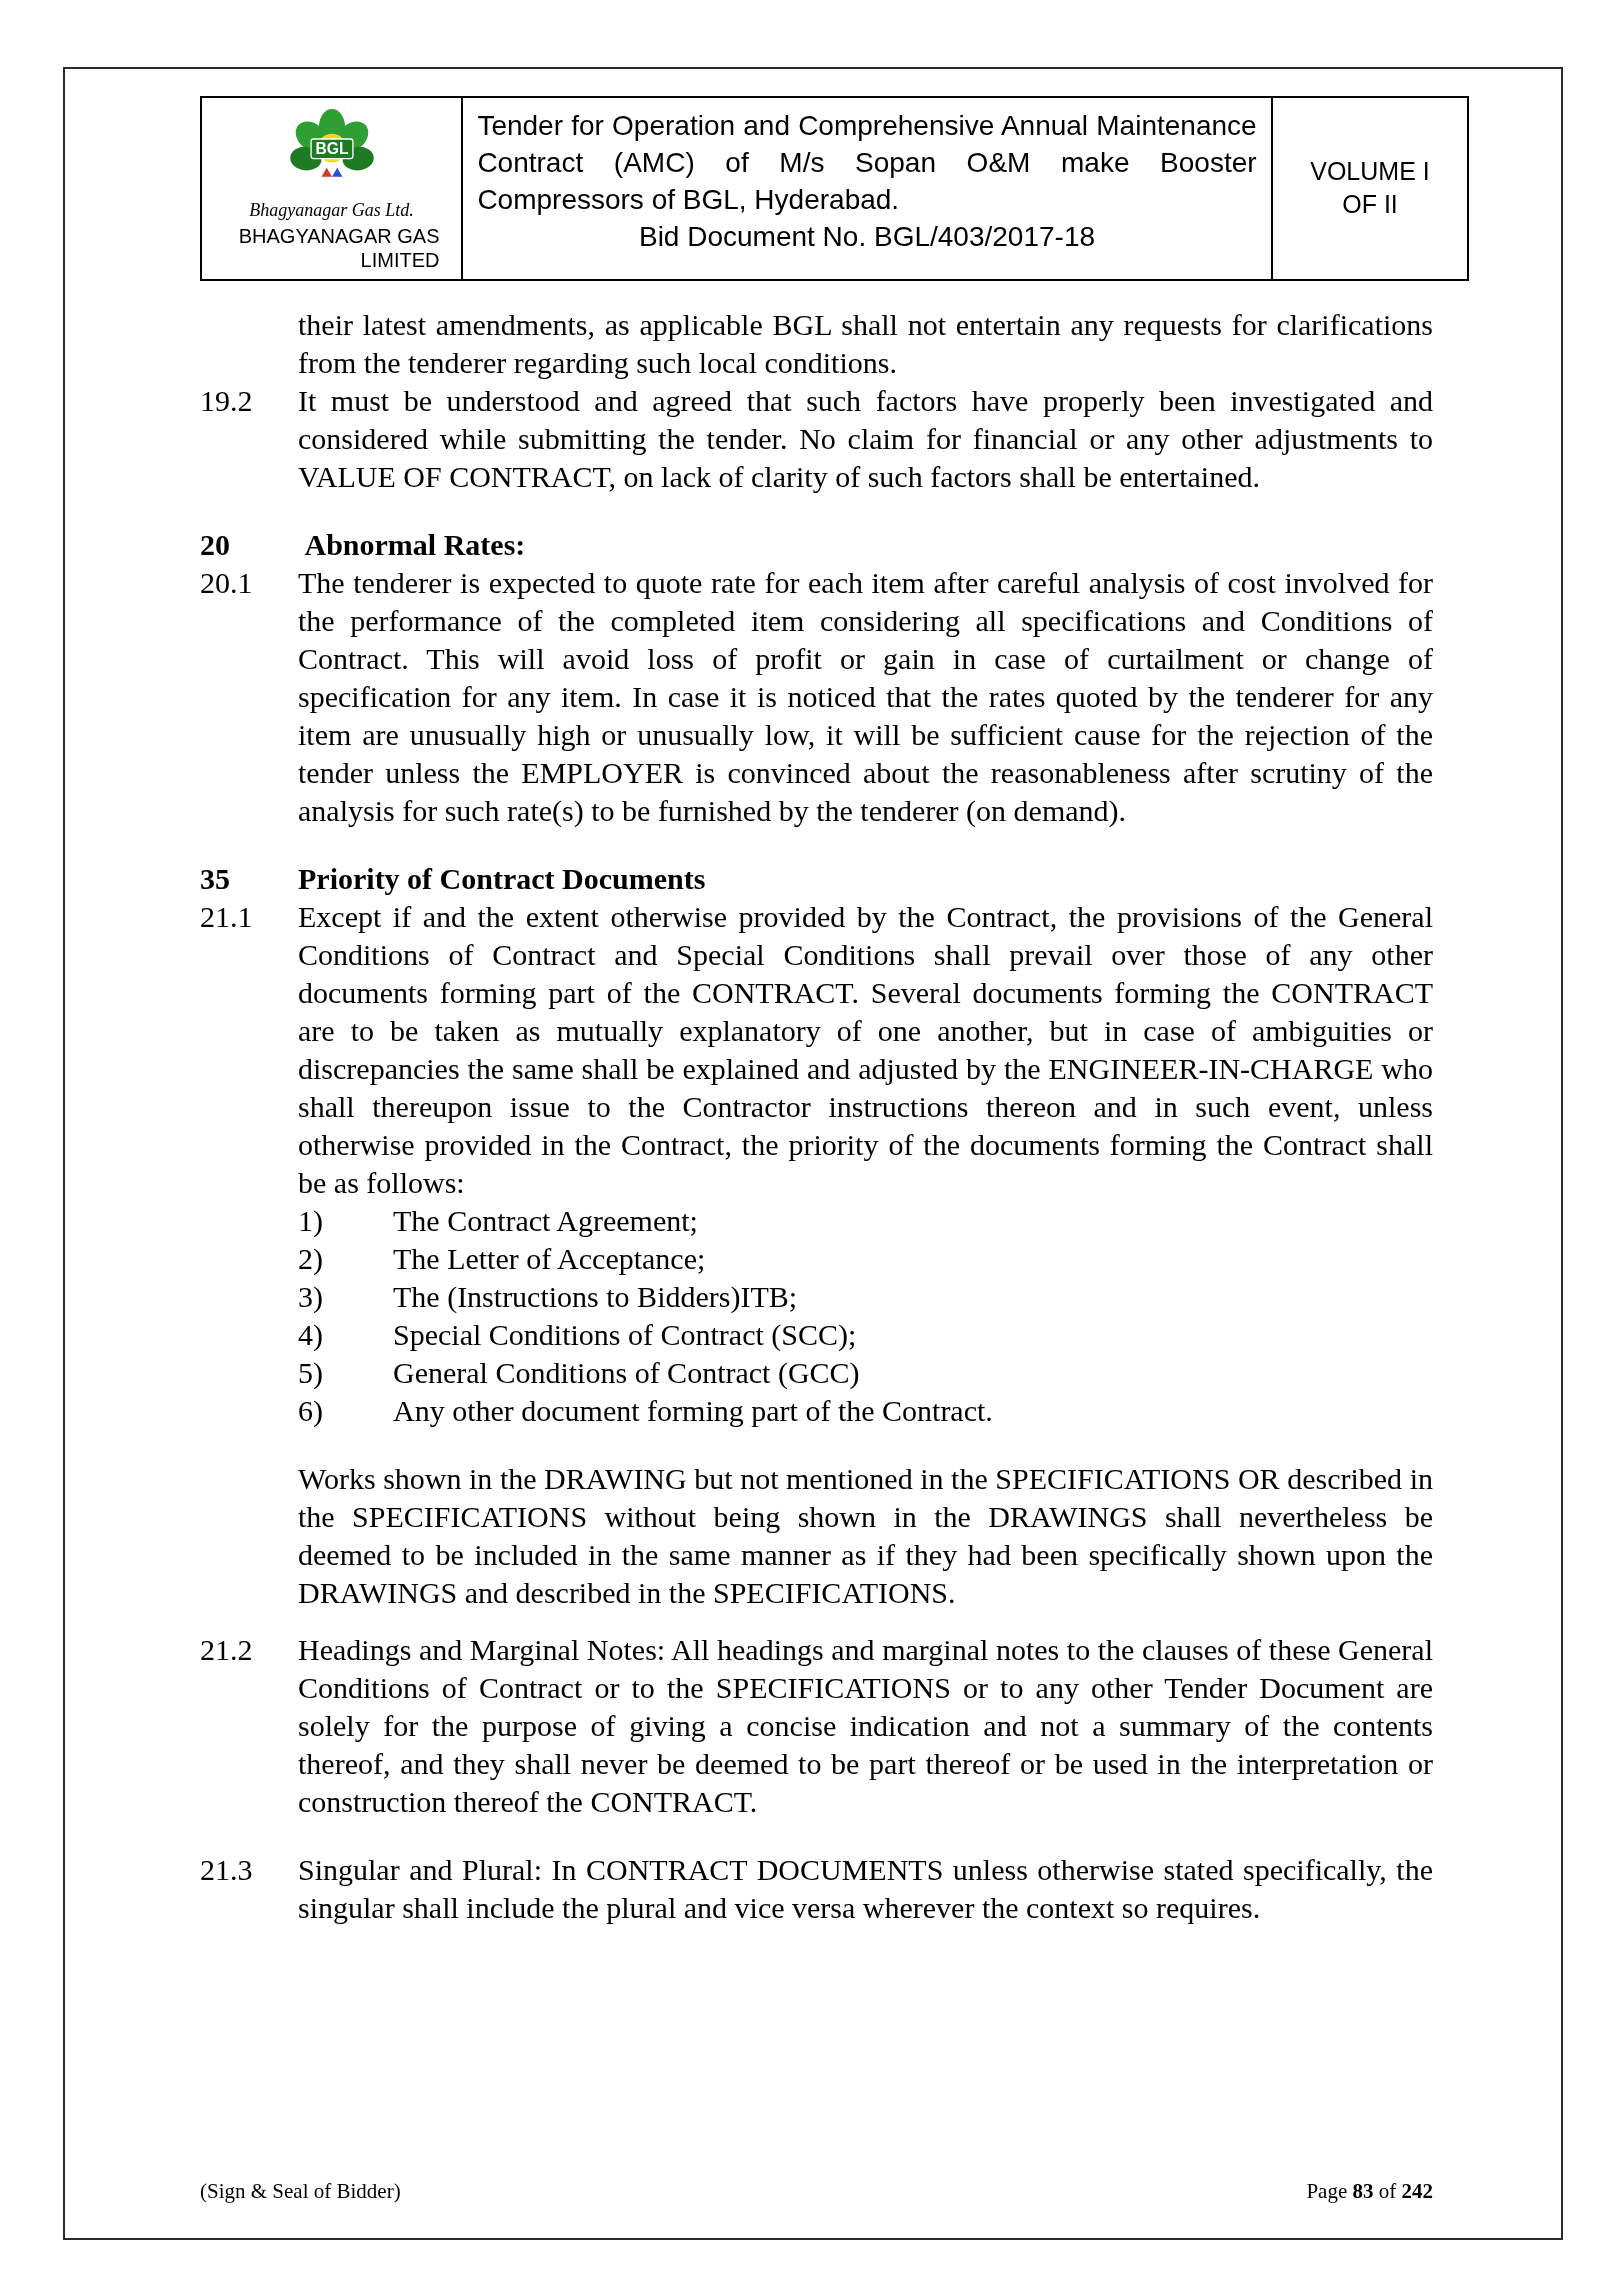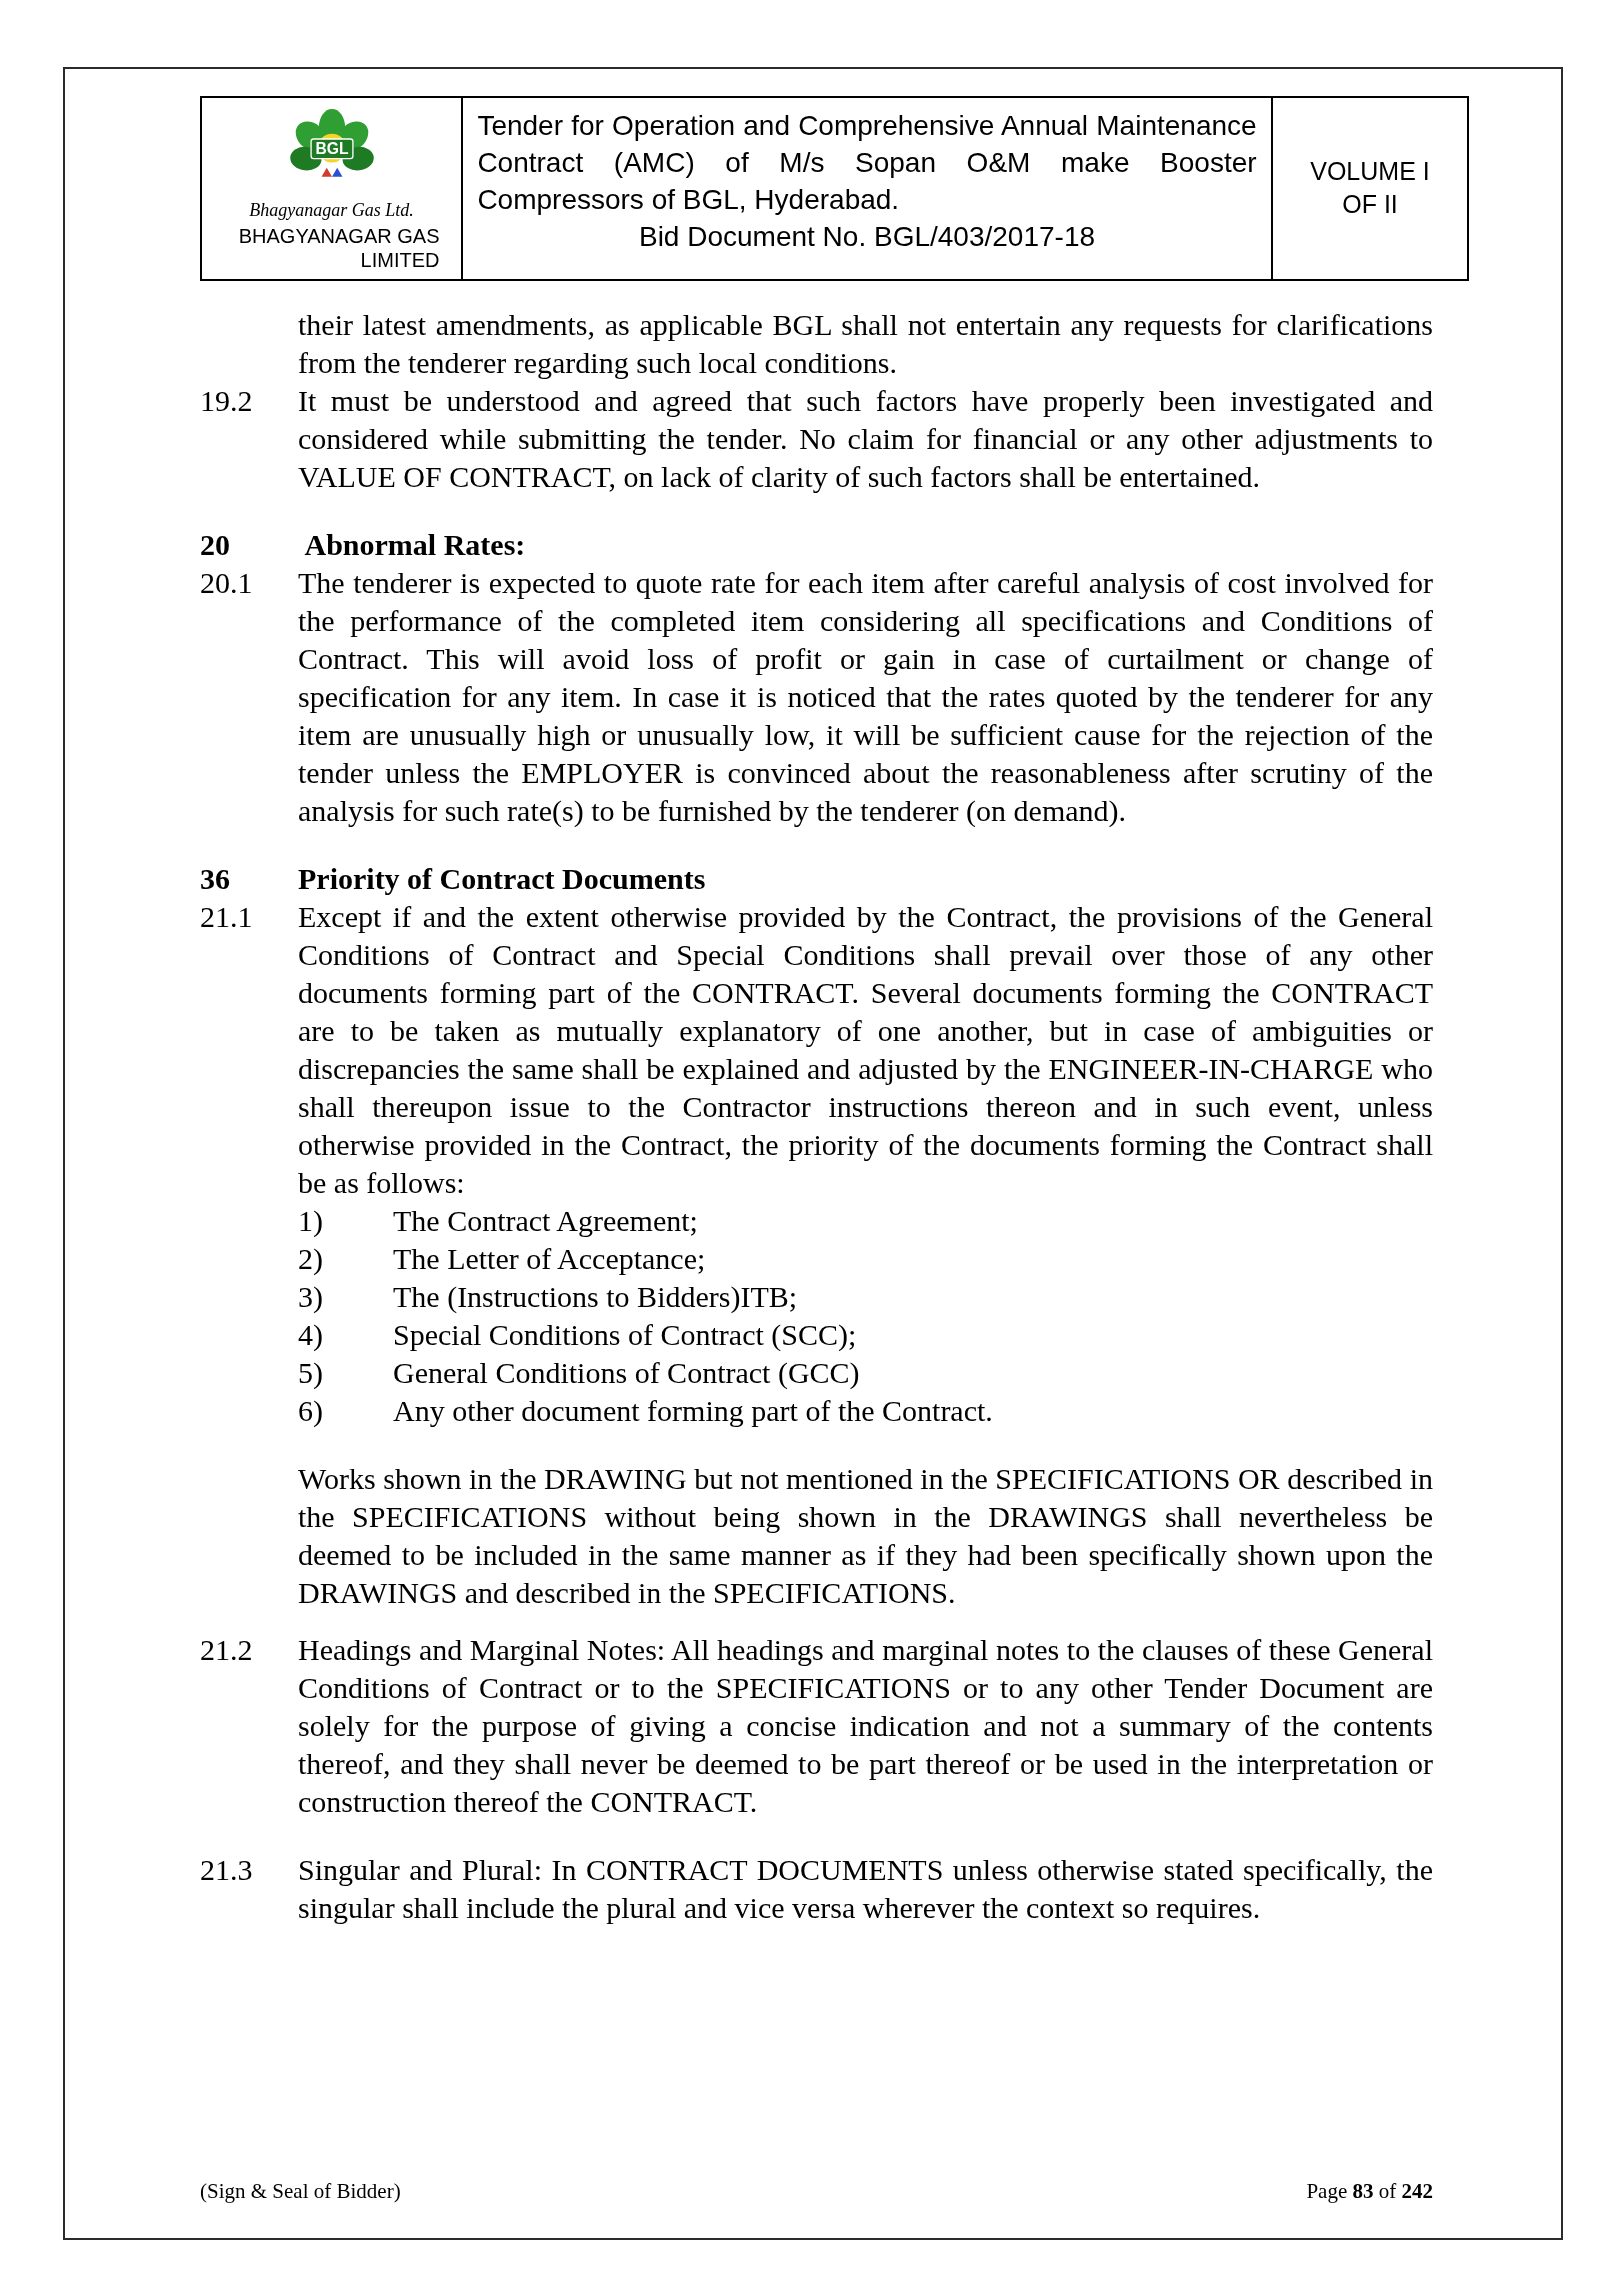--- a/index.html
+++ b/index.html
@@ -153,21 +153,21 @@
         <div class="txt" style="text-align:left;text-indent:6.5px;">Abnormal Rates:</div>
       </div>
 
       <div class="row">
         <div class="num">20.1</div>
         <div class="txt">The tenderer is expected to quote rate for each item after careful analysis of cost involved for the performance of the completed item considering all specifications and Conditions of Contract. This will avoid loss of profit or gain in case of curtailment or change of specification for any item. In case it is noticed that the rates quoted by the tenderer for any item are unusually high or unusually low, it will be sufficient cause for the rejection of the tender unless the EMPLOYER is convinced about the reasonableness after scrutiny of the analysis for such rate(s) to be furnished by the tenderer (on demand).</div>
       </div>
 
 
       <div class="row bold gap-top">
-        <div class="num">36</div>
+        <div class="num">35</div>
         <div class="txt" style="text-align:left;">Priority of Contract Documents</div>
       </div>
 
       <div class="row">
         <div class="num">21.1</div>
         <div class="txt">Except if and the extent otherwise provided by the Contract, the provisions of the General Conditions of Contract and Special Conditions shall prevail over those of any other documents forming part of the CONTRACT. Several documents forming the CONTRACT are to be taken as mutually explanatory of one another, but in case of ambiguities or discrepancies the same shall be explained and adjusted by the ENGINEER-IN-CHARGE who shall thereupon issue to the Contractor instructions thereon and in such event, unless otherwise provided in the Contract, the priority of the documents forming the Contract shall be as follows:</div>
       </div>
 
       <div class="li-row">
         <div class="li-num">1)</div>

